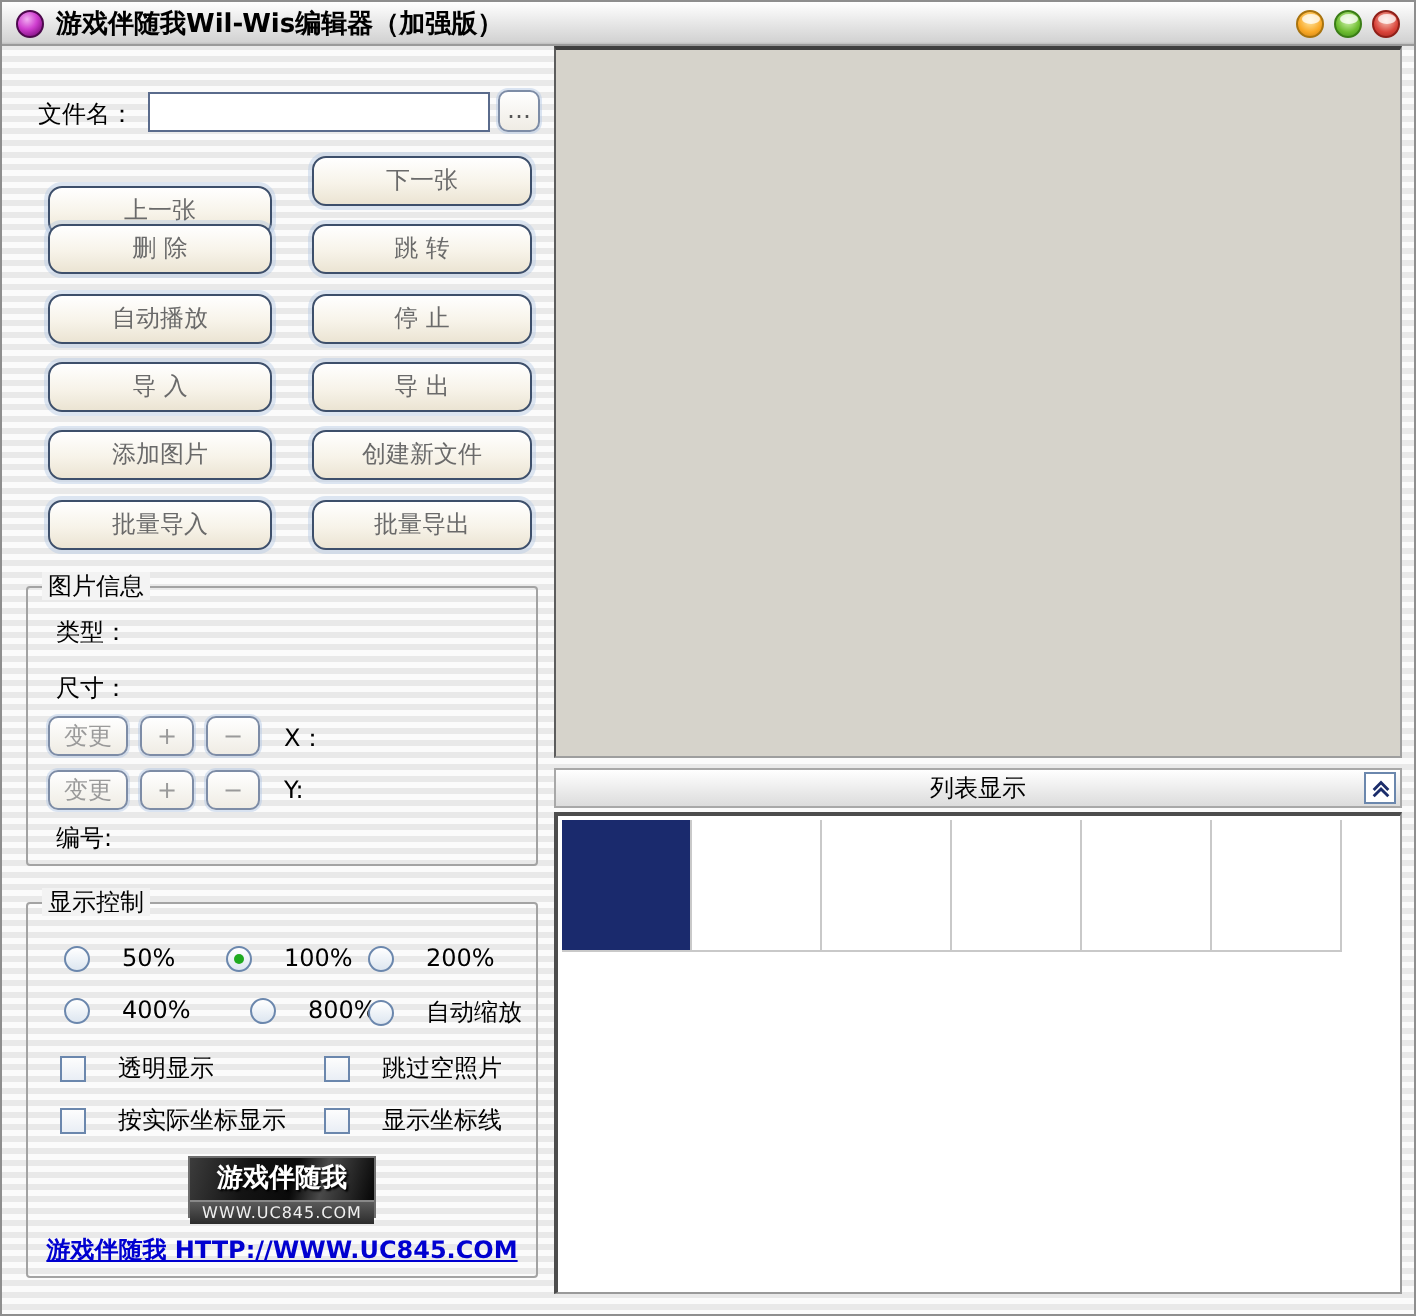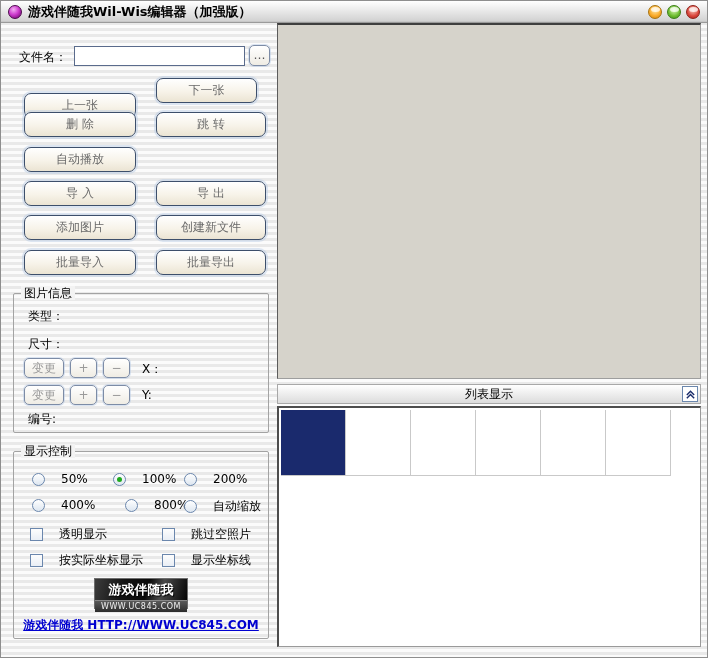--- a/index.html
+++ b/index.html
@@ -91,24 +91,25 @@
       <span class="win-btn green"></span>
       <span class="win-btn red"></span>
     </span>
   </div>
 
   <span class="flabel" style="left:18px;top:48px;">文件名：</span>
   <input class="text-input" style="left: 73px; top: 45px; width: 171px;" type="text" value="">
   <div class="mini-btn" style="left:248px;top:44px;width:21px;height:21px;color:#555;">…</div>
 
   <div class="btn" style="left:23px;top:92px;width:112px;">上一张</div>
-  <div class="btn" style="left:155px;top:77px;width:101px;">下一张</div>
+  <div class="btn" style="left:155px;top:77px;width:110px;">下一张</div>
   <div class="btn" style="left:23px;top:111px;width:112px;">删  除</div>
   <div class="btn" style="left:155px;top:111px;width:110px;">跳  转</div>
   <div class="btn" style="left:23px;top:146px;width:112px;">自动播放</div>
+  <div class="btn" style="left:155px;top:146px;width:110px;">停  止</div>
   <div class="btn" style="left:23px;top:180px;width:112px;">导  入</div>
   <div class="btn" style="left:155px;top:180px;width:110px;">导  出</div>
   <div class="btn" style="left:23px;top:214px;width:112px;">添加图片</div>
   <div class="btn" style="left:155px;top:214px;width:110px;">创建新文件</div>
   <div class="btn" style="left:23px;top:249px;width:112px;">批量导入</div>
   <div class="btn" style="left:155px;top:249px;width:110px;">批量导出</div>
 
   <div class="groupbox" style="left:12px;top:292px;width:256px;height:140px;">
     <span class="group-title">图片信息</span>
     <span class="flabel" style="left:14px;top:14px;">类型：</span>

